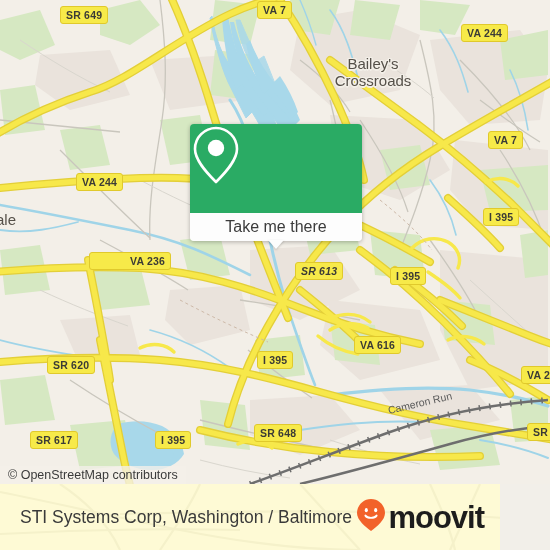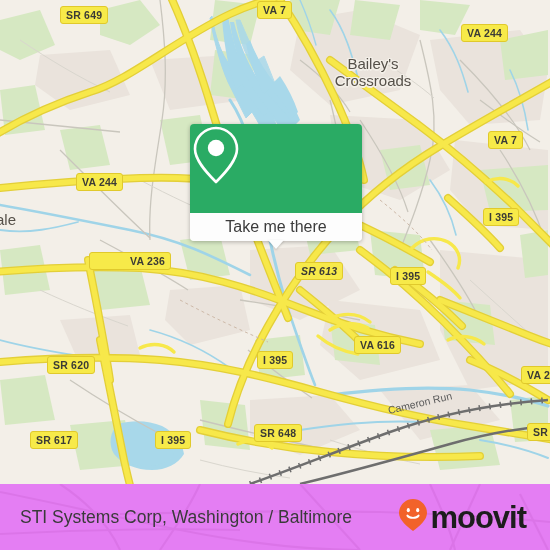--- a/index.html
+++ b/index.html
@@ -81,32 +81,32 @@
     position:absolute;left:0;top:466px;
     background:rgba(243,240,233,.78);
     color:#3a3a3a;font-size:12.5px;
     padding:2px 8px 3px 8px;
     font-family:"Liberation Sans", sans-serif;
     white-space:nowrap;
   }
 
   
   #footer{
-    position:absolute;left:0;top:484px;width:550px;height:66px;
-    background:#d946ef;overflow:hidden;
+    position:absolute;left:0;top:484px;width:500px;height:66px;
+    background:#fef9c3;overflow:hidden;
   }
   #footer-map-bg{position:absolute;left:0;top:0;width:550px;height:66px;opacity:.30;}
   #footer-title{
     position:absolute;left:20px;top:0;height:66px;
     display:flex;align-items:center;
     color:#3a3a3a;font-size:17.5px;white-space:nowrap;
     font-family:"Liberation Sans", sans-serif;
   }
   #logo{
-    position:absolute;right:24px;top:0;height:66px;
+    position:absolute;right:16px;top:0;height:66px;
     display:flex;align-items:center;gap:2px;
   }
   #logo-word{
     color:#1d1d1d;font-size:31px;font-weight:bold;letter-spacing:-1px;
     font-family:"Liberation Sans", sans-serif;line-height:31px;
   }
 </style>
 </head>
 <body>
 
@@ -451,20 +451,21 @@
             <circle cx="26" cy="24" r="8.2" fill="#ffffff"></circle>
           </svg>
         </span>
       </div>
       <div id="popup-btn">
         <span>Take me there</span>
       </div>
       <div id="popup-tail"></div>
     </div>
 
+    <div id="attrib">© OpenStreetMap contributors</div>
   </div>
 
   <div id="footer">
     <svg id="footer-map-bg" viewBox="0 0 550 66">
       <rect width="550" height="66" fill="#ffffff"></rect>
       <g stroke="#e2e0db" fill="none" stroke-width="2.2">
         <path d="M0 8 C60 20,120 34,180 46 C240 58,300 66,360 66"></path>
         <path d="M60 0 C90 20,110 44,120 66"></path>
         <path d="M200 0 C190 22,175 44,160 66"></path>
         <path d="M300 0 C320 22,340 44,360 66"></path>

